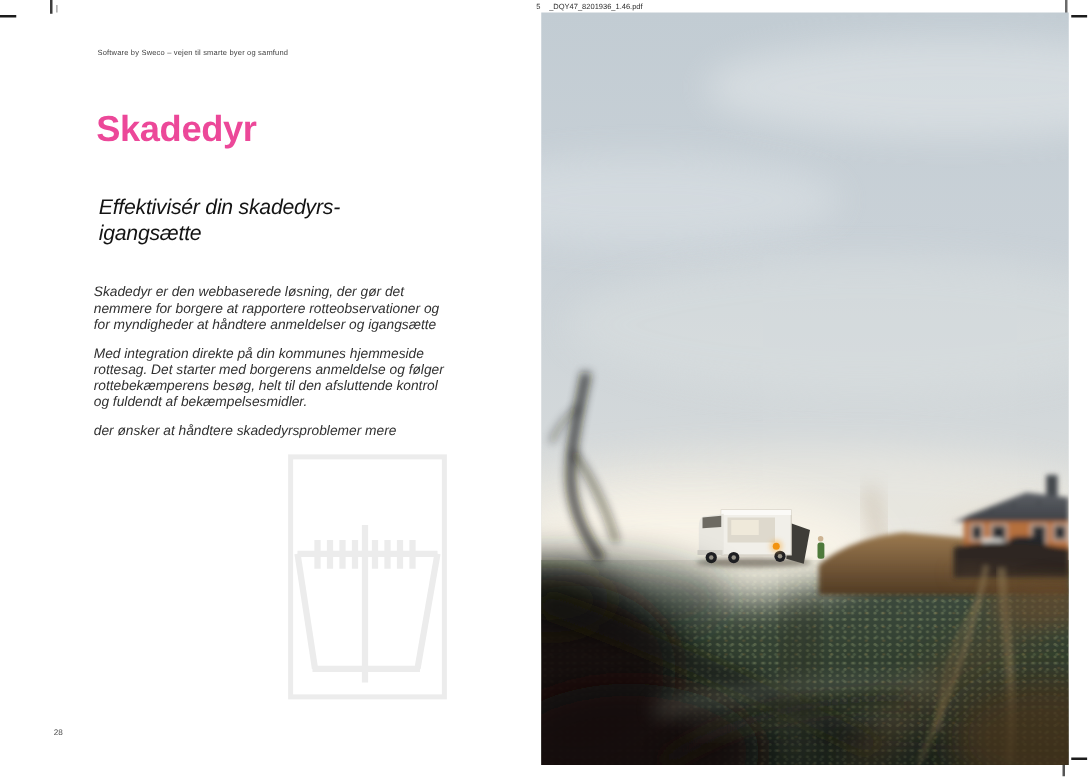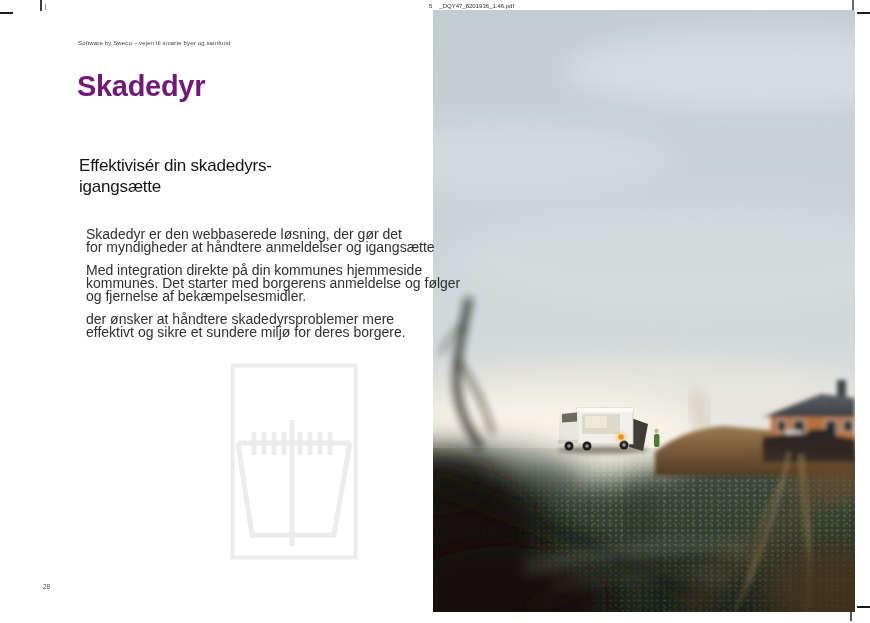--- a/index.html
+++ b/index.html
@@ -15,25 +15,25 @@
   .cm-tr-h { left:857px; top:12px; width:13px; height:2px; background:#1c1c1c; }
   .cm-br-h { left:857px; top:606px; width:13px; height:2px; background:#1c1c1c; }
   .cm-br-v { left:850px; top:611px; width:2px; height:10px; background:#555; }
 
   
   .filehead { position:absolute; left:429px; top:2px; font-size:6px; line-height:8px;
               color:#2b2b2b; display:flex; gap:7px; letter-spacing:0; z-index:6; }
 
   
   .kicker { position:absolute; left:78px; top:40px; font-size:6px; color:#3f3f3f; letter-spacing:.15px; }
-  .title  { position:absolute; left:77px; top:70px; margin:0; font-size:29px; font-weight:700;
-            color:#701a75; letter-spacing:-.3px; }
+  .title  { position:absolute; left:77px; top:88px; margin:0; font-size:29px; font-weight:700;
+            color:#ec4899; letter-spacing:-.3px; }
   .subtitle { position:absolute; left:79px; top:155px; margin:0; font-size:17px; font-weight:400;
-              color:#141414; line-height:21px; letter-spacing:-.2px; }
-  .bodycopy { position:absolute; left:86px; top:228px; color:#303030; font-size:14px; z-index:2; }
+              color:#141414; line-height:21px; letter-spacing:-.2px;font-style:italic; }
+  .bodycopy { position:absolute; left:75px; top:228px; color:#303030; font-size:11px; z-index:2;font-style:italic; }
   .para { margin:0 0 10px 0; }
   .para .line { line-height:13px; white-space:nowrap; }
   .pagenum { position:absolute; left:43px; top:583px; font-size:6.5px; color:#4a4a4a; }
 
   
   .watermark { position:absolute; left:230px; top:363px; width:128px; height:197px; z-index:1; }
 
   
   .photo { position:absolute; left:433px; top:10px; width:422px; height:602px; overflow:hidden;
            background:linear-gradient(180deg,#c2ccd3 0%,#c9d1d7 30%,#d3d8da 55%,#e4e2dc 76%,
@@ -90,30 +90,31 @@
   <div class="kicker">Software by Sweco – vejen til smarte byer og samfund</div>
   <h1 class="title">Skadedyr</h1>
   <h2 class="subtitle">
     <span>Effektivisér din skadedyrs-</span><br>
     <span>igangsætte</span>
   </h2>
 
   <div class="bodycopy">
     <div class="para">
       <div class="line">Skadedyr er den webbaserede løsning, der gør det</div>
+      <div class="line">nemmere for borgere at rapportere rotteobservationer og</div>
       <div class="line">for myndigheder at håndtere anmeldelser og igangsætte</div>
     </div>
     <div class="para">
       <div class="line">Med integration direkte på din kommunes hjemmeside</div>
-      <div class="line">kommunes. Det starter med borgerens anmeldelse og følger</div>
-      <div class="line">og fjernelse af bekæmpelsesmidler.</div>
+      <div class="line">rottesag. Det starter med borgerens anmeldelse og følger</div>
+      <div class="line">rottebekæmperens besøg, helt til den afsluttende kontrol</div>
+      <div class="line">og fuldendt af bekæmpelsesmidler.</div>
     </div>
     <div class="para">
       <div class="line">der ønsker at håndtere skadedyrsproblemer mere</div>
-      <div class="line">effektivt og sikre et sundere miljø for deres borgere.</div>
     </div>
   </div>
 
   <div class="pagenum">28</div>
 
   <div class="photo">
     <div class="field"></div>
     <svg class="scene" width="422" height="602" viewBox="0 0 422 602">
       <defs>
         <filter id="b2" x="-50%" y="-50%" width="200%" height="200%">

